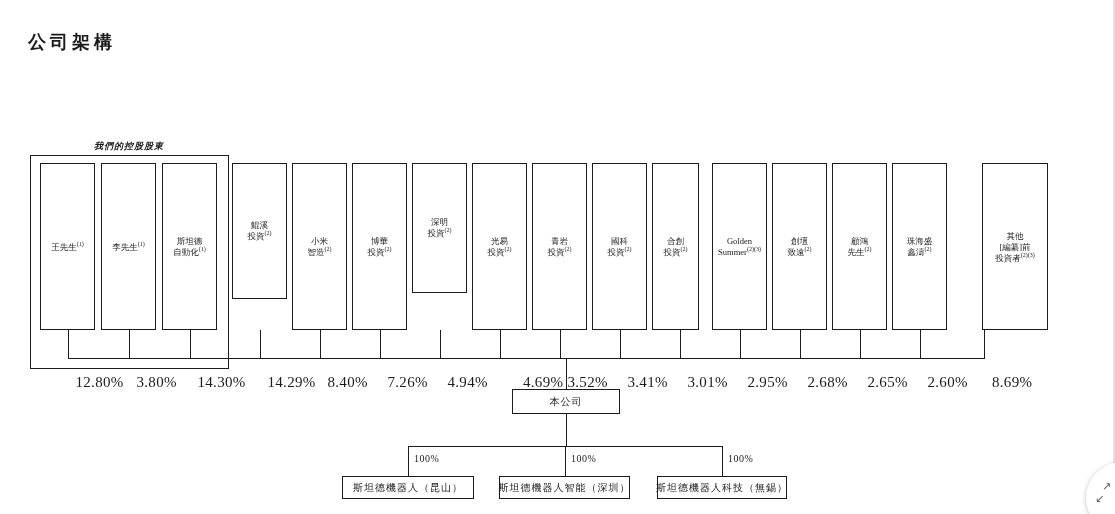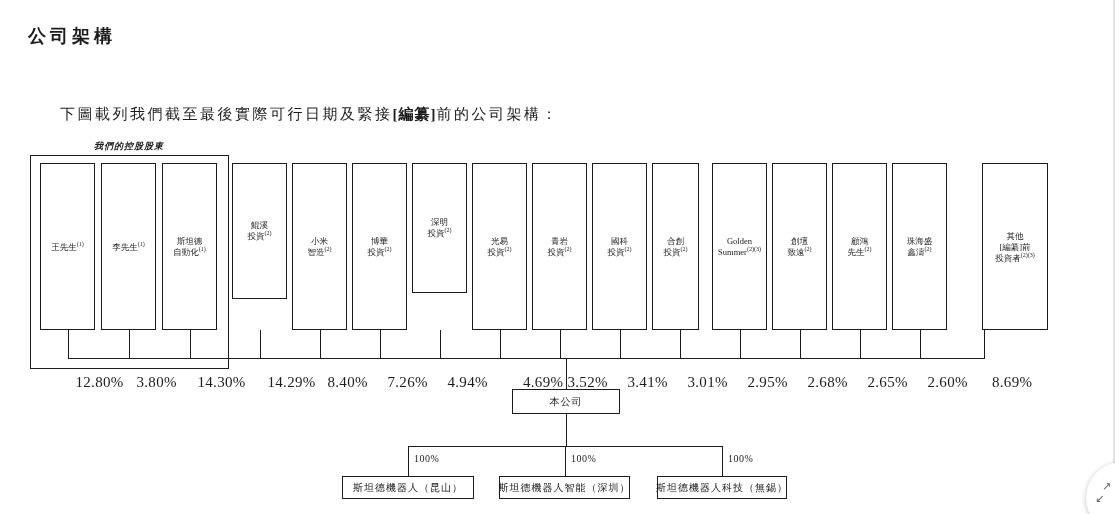--- a/index.html
+++ b/index.html
@@ -2,21 +2,21 @@
 <html><head>
 <meta charset="utf-8">
 <style>
   html,body{margin:0;padding:0;background:#ffffff;}
   .page{
     position:relative;width:1115px;height:514px;background:#ffffff;overflow:hidden;
     font-family:"Liberation Serif","DejaVu Serif",serif;color:#1c1c1c;
   }
   .page-right-edge{position:absolute;right:0;top:0;width:2px;height:514px;background:#e3e3e3;}
   .doc-title{
-    position:absolute;left:28px;top:12px;font-size:18px;font-weight:bold;letter-spacing:4px;
+    position:absolute;left:28px;top:18px;font-size:18px;font-weight:bold;letter-spacing:4px;
   }
   .doc-subtitle{
     position:absolute;left:60px;top:90px;font-size:15px;letter-spacing:2.5px;white-space:nowrap;
   }
   .doc-subtitle b{letter-spacing:1px;}
   .abs{position:absolute;}
   .group-label{
     font-size:9px;font-weight:bold;font-style:italic;letter-spacing:1px;white-space:nowrap;
     transform:translateX(-50%);
   }
@@ -50,21 +50,20 @@
   .fab .arrow.sw{left:9px;top:32px;}
 </style>
 </head>
 <body>
 
 <div class="page">
   <div class="page-right-edge"></div>
 
   <h1 class="doc-title">公司架構</h1>
 
-  <p class="doc-subtitle"><span>下圖載列我們截至最後實際可行日期及緊接</span><b>[編纂]</b><span>前的公司架構：</span></p>
 
   <div class="abs group-label" style="left:129px;top:140px;">我們的控股股東</div>
 
   <div id="diagram">
       <div class="abs group-box" style="left: 30px; top: 155px; width: 197px; height: 212px;"></div>
       <div class="abs sh-box" style="left: 40px; top: 163px; width: 55px; height: 167px;">
         <div class="sh-name"><span>王先生</span><sup>(1)</sup></div>
       </div>
       <div class="abs vline" style="left: 67.5px; top: 330px; height: 28px;"></div>
       <div class="abs pct-label" style="left: 75.5px; top: 336px;">12.80%</div>

